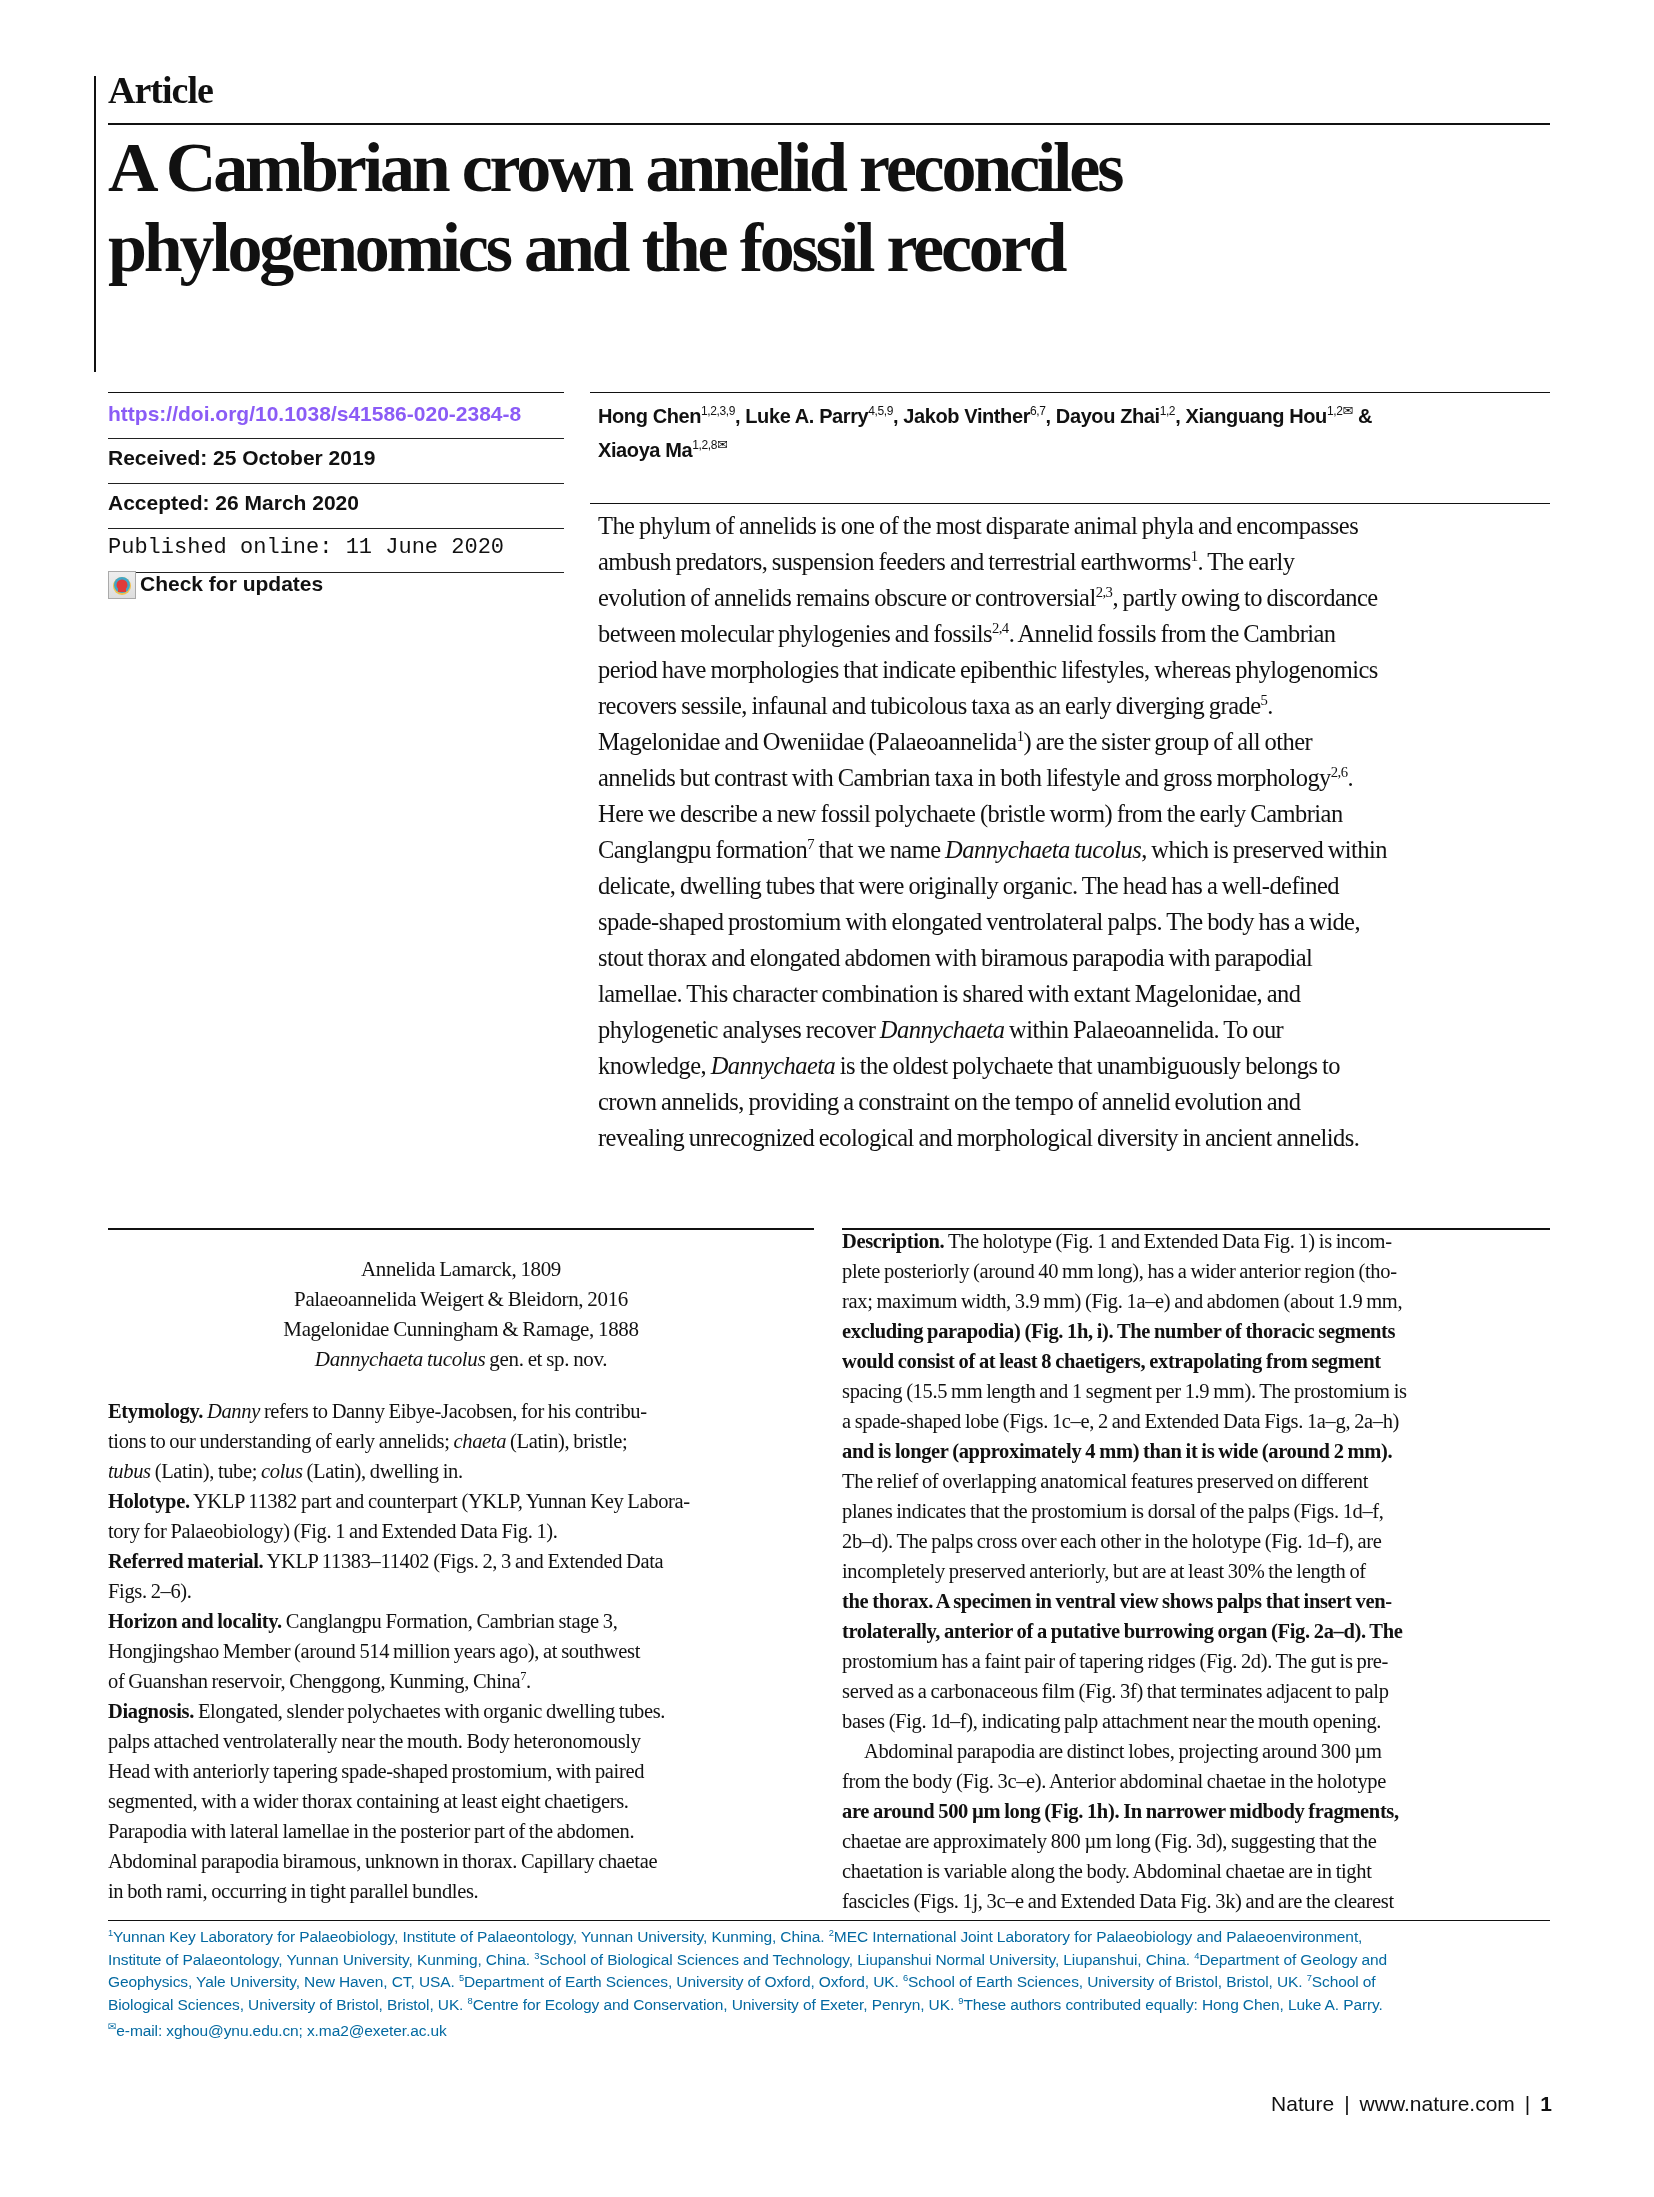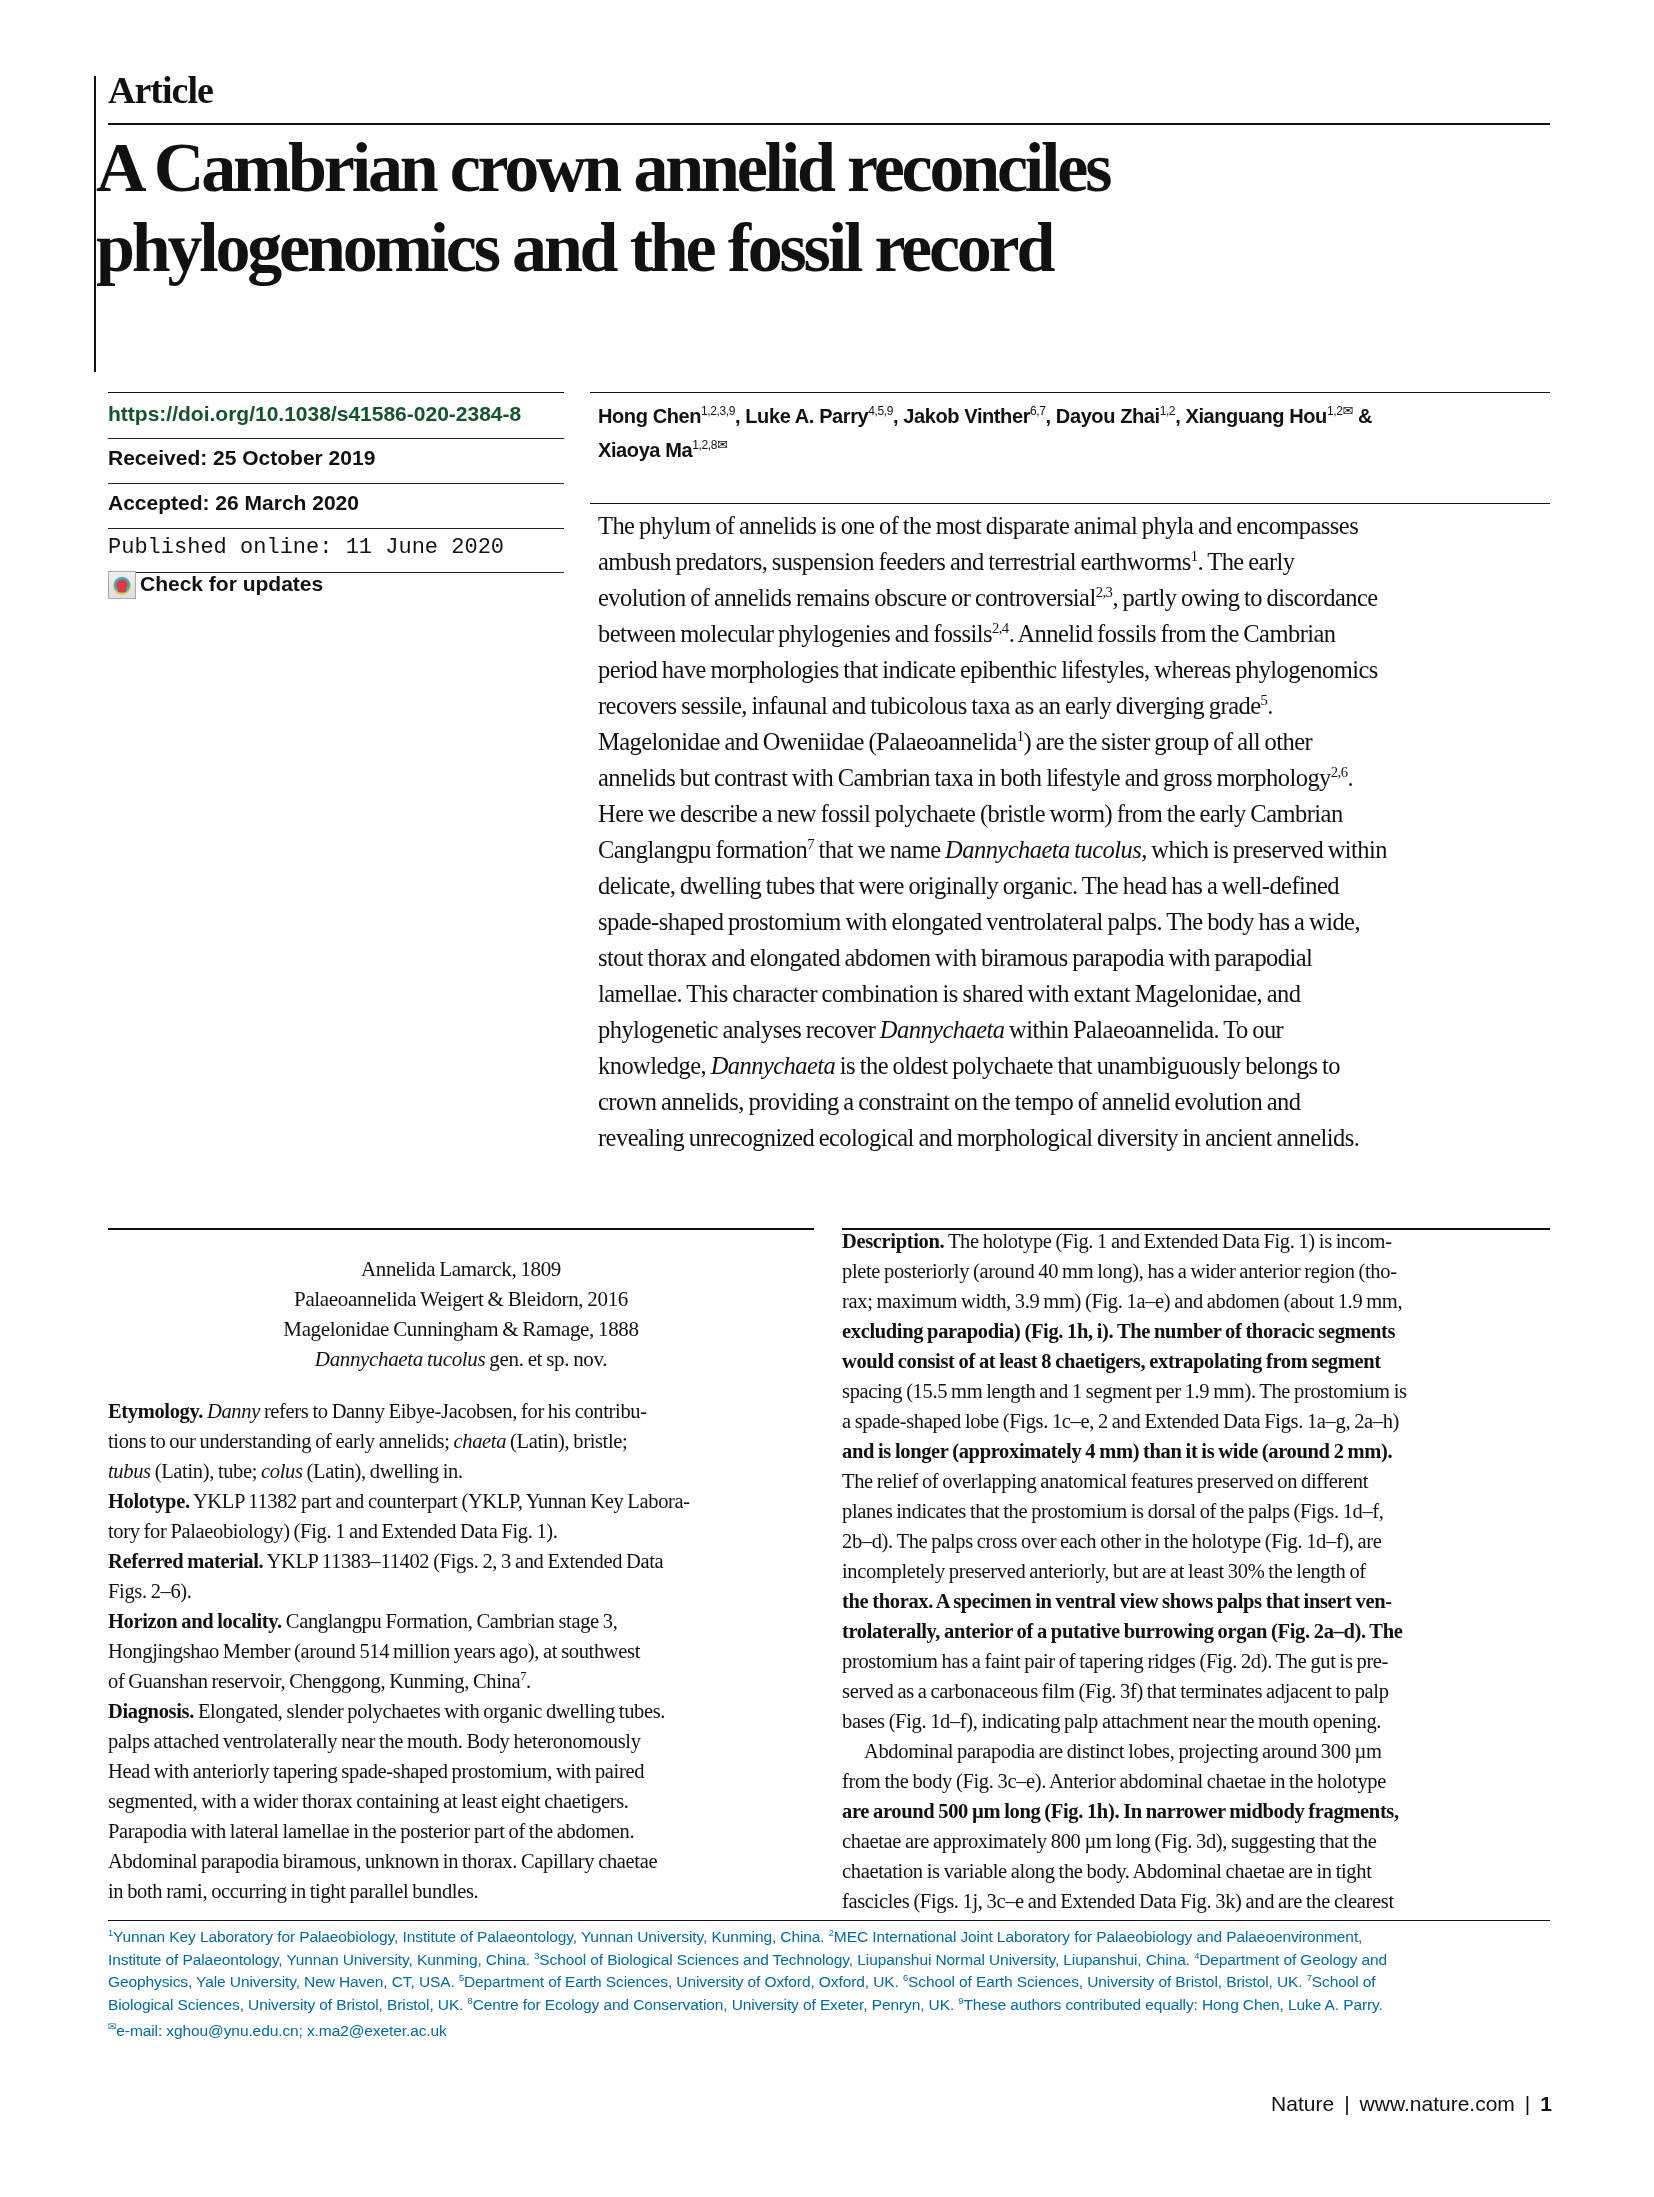--- a/index.html
+++ b/index.html
@@ -5,21 +5,21 @@
   html, body { margin: 0; padding: 0; background: #ffffff; }
   body { width: 1654px; height: 2197px; position: relative; overflow: hidden; color: #111; }
   .abs { position: absolute; }
   .serif { font-family: "Liberation Serif", "DejaVu Serif", serif; }
   .sans { font-family: "Liberation Sans", "DejaVu Sans", sans-serif; }
   .rule { position: absolute; height: 0; border-top: 2px solid #111; }
   .vrule { position: absolute; width: 0; border-left: 2px solid #111; }
   .thinrule { position: absolute; height: 0; border-top: 1.5px solid #222; }
 
   #section-label { left: 108px; top: 68px; font-size: 38px; font-weight: bold; letter-spacing: -1px; }
-  #title { left: 96px; top: 128px; font-size: 70px; font-weight: bold; line-height: 80px; letter-spacing: -3.2px; width: 1450px; }
+  #title { left: 108px; top: 128px; font-size: 70px; font-weight: bold; line-height: 80px; letter-spacing: -3.2px; width: 1450px; }
   .title-line { display: block; white-space: nowrap; }
 
   .meta { left: 108px; width: 456px; font-size: 21px; }
   .meta-row { position: absolute; left: 0; width: 456px; white-space: nowrap; }
   .meta-bold { font-family: "Liberation Sans", sans-serif; font-weight: bold; }
   .meta-serif { font-family: Liberation Mono, monospace; font-size: 22px; }
 
   #authors { left: 598px; top: 396px; width: 960px; font-size: 20px; font-weight: bold; line-height: 30px; letter-spacing: -0.4px; }
   sup { font-size: 0.6em; line-height: 0; vertical-align: super; font-weight: normal; }
   .envelope { font-size: 0.65em; vertical-align: super; font-weight: normal; }
@@ -52,21 +52,21 @@
 <div class="rule" style="left:108px; top:123px; width:1442px;"></div>
 
 <div id="section-label" class="abs serif">Article</div>
 <div id="title" class="abs serif">
   <span class="title-line">A Cambrian crown annelid reconciles</span>
   <span class="title-line">phylogenomics and the fossil record</span>
 </div>
 
 <div class="rule" style="left:108px; top:392px; width:456px; border-top-width:1.5px;"></div>
 <div class="abs meta sans" style="top:392px; height:220px;">
-  <a class="meta-row meta-bold" style="top:10px; color:#14532d; text-decoration:none;">https://doi.org/10.1038/s41586-020-2384-8</a>
+  <a class="meta-row meta-bold" style="top:10px; color:#8b5cf6; text-decoration:none;">https://doi.org/10.1038/s41586-020-2384-8</a>
   <div class="thinrule" style="left:0; top:46px; width:456px;"></div>
   <div class="meta-row meta-bold" style="top:54px;">Received: 25 October 2019</div>
   <div class="thinrule" style="left:0; top:91px; width:456px;"></div>
   <div class="meta-row meta-bold" style="top:99px;">Accepted: 26 March 2020</div>
   <div class="thinrule" style="left:0; top:136px; width:456px;"></div>
   <div class="meta-row meta-serif" style="top:143px;">Published online: 11 June 2020</div>
   <div class="thinrule" style="left:0; top:180px; width:456px;"></div>
   <div class="meta-row" style="top:179px; font-weight:bold;">
     <span class="cfu-icon">
       <svg width="26" height="26" viewBox="0 0 26 26" style="position:absolute;left:0;top:0">

